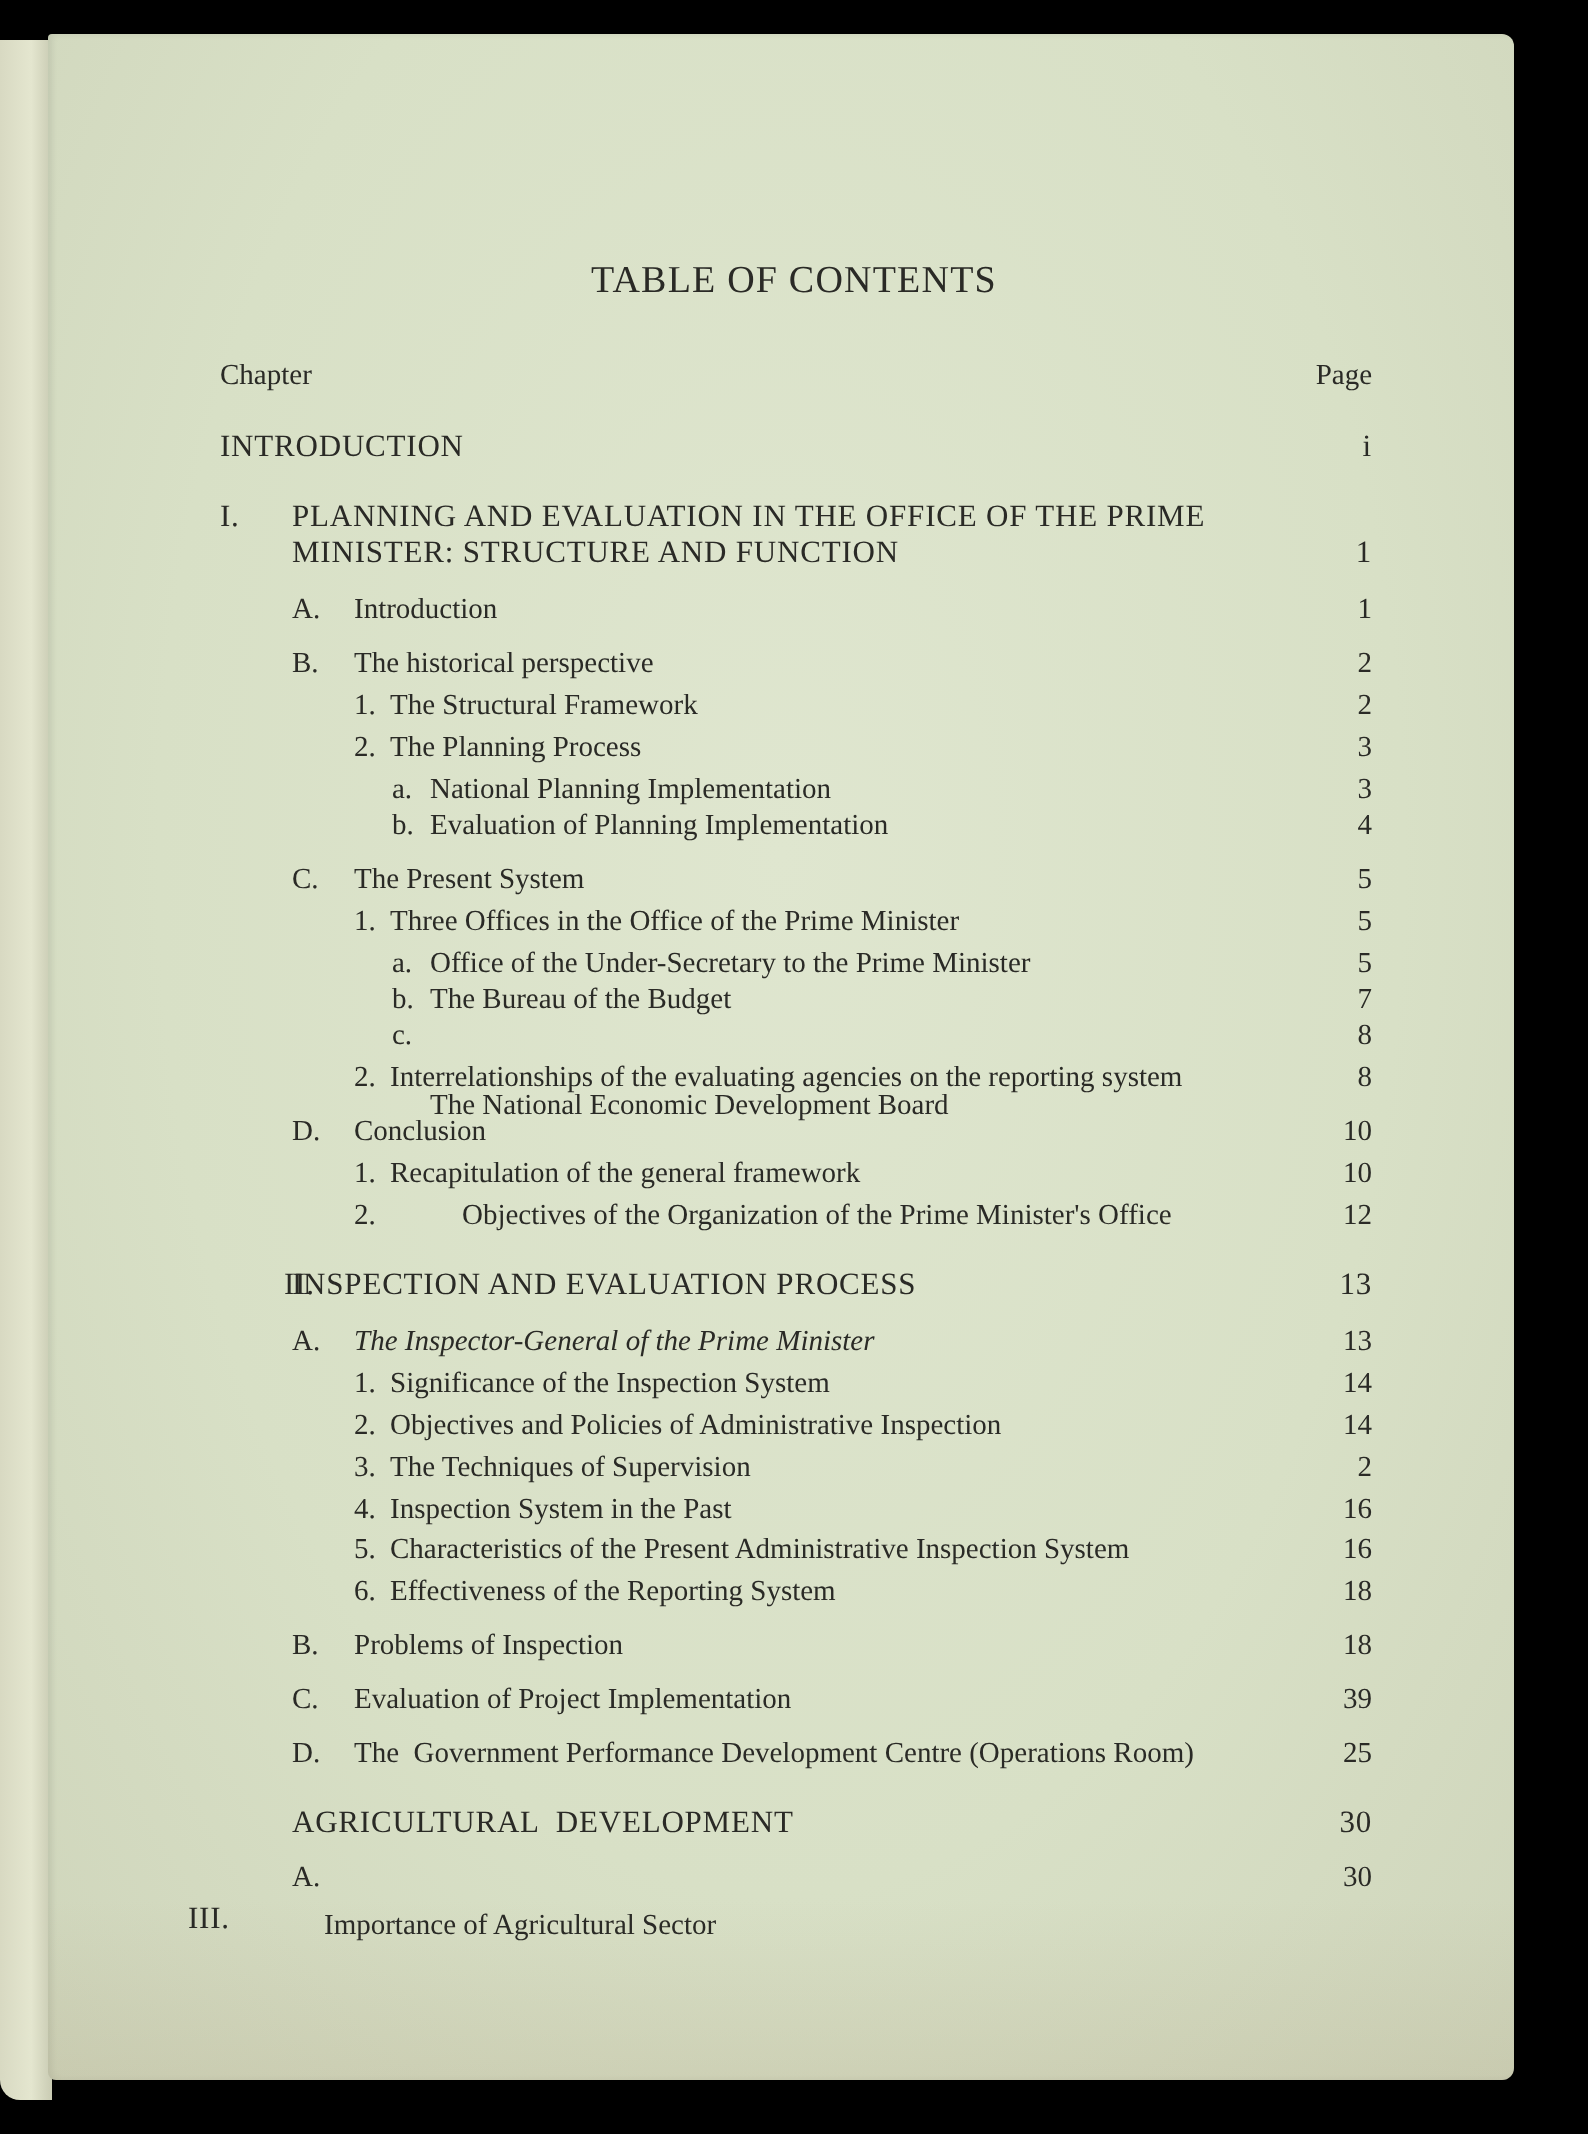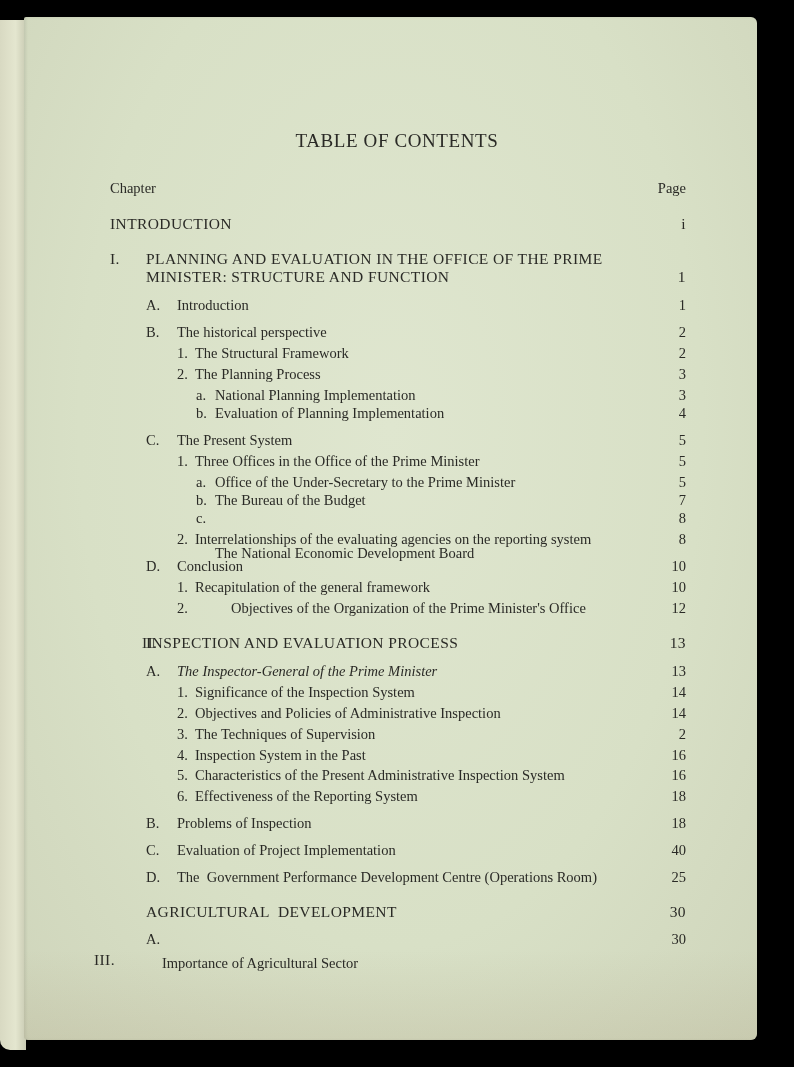--- a/index.html
+++ b/index.html
@@ -222,21 +222,21 @@
   <span class="pg">18</span>
 </div>
 <div class="row" style="top:814px;">
   <span class="num" style="left:146px;">B.</span>
   <span class="txt" style="left:177px;">Problems of Inspection</span>
   <span class="pg">18</span>
 </div>
 <div class="row" style="top:841px;">
   <span class="num" style="left:146px;">C.</span>
   <span class="txt" style="left:177px;">Evaluation of Project Implementation</span>
-  <span class="pg">40</span>
+  <span class="pg">39</span>
 </div>
 <div class="row" style="top:868px;">
   <span class="num" style="left:146px;">D.</span>
   <span class="txt" style="left:177px; white-space:pre;">The  Government Performance Development Centre (Operations Room)</span>
   <span class="pg">25</span>
 </div>
 
 <div class="row caps" style="top:903px;">
   <span class="num" style="left:94px;margin-top:48px;">III.</span>
   <span class="txt" style="left:146px; white-space:pre;">AGRICULTURAL  DEVELOPMENT</span>

